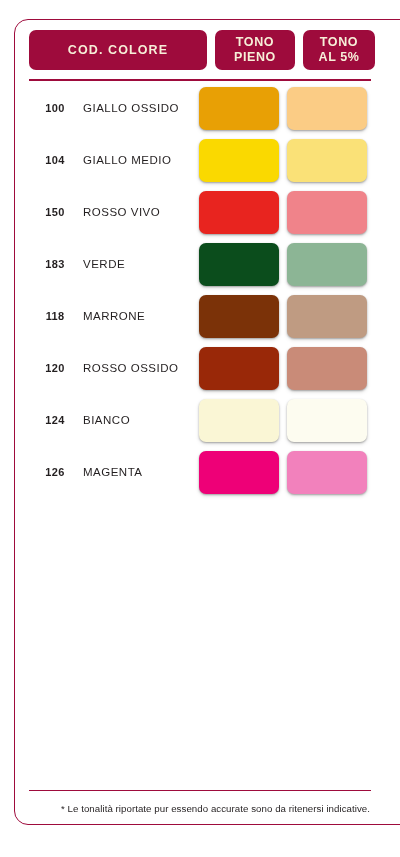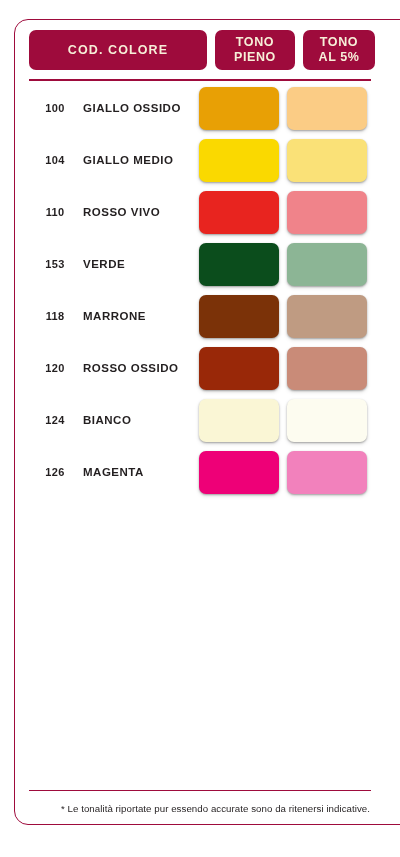--- a/index.html
+++ b/index.html
@@ -100,21 +100,21 @@
     text-align: center;
     font-size: 11px;
     font-weight: bold;
     color: #231F20;
     letter-spacing: 0.3px;
   }
   .row-name {
     position: absolute;
     left: 68px;
     font-size: 11.5px;
-    font-weight: bold;
+    font-weight: normal;
     color: #231F20;
     letter-spacing: 0.5px;
     white-space: nowrap;
   }
   .swatch {
     position: absolute;
     width: 80px;
     height: 43px;
     border-radius: 7px;
     box-shadow: 0 1px 2px rgba(0,0,0,0.30), 0 2px 4px rgba(0,0,0,0.12);
@@ -175,27 +175,27 @@
         <div class="swatch swatch-full" style="background: rgb(232, 160, 5);"></div>
         <div class="swatch swatch-five" style="background: rgb(251, 204, 133);"></div>
       </div>
       <div class="row">
         <div class="row-code">104</div>
         <div class="row-name">GIALLO MEDIO</div>
         <div class="swatch swatch-full" style="background: rgb(250, 217, 0);"></div>
         <div class="swatch swatch-five" style="background: rgb(250, 225, 119);"></div>
       </div>
       <div class="row">
-        <div class="row-code">110</div>
+        <div class="row-code">150</div>
         <div class="row-name">ROSSO VIVO</div>
         <div class="swatch swatch-full" style="background: rgb(232, 36, 31);"></div>
         <div class="swatch swatch-five" style="background: rgb(240, 131, 138);"></div>
       </div>
       <div class="row">
-        <div class="row-code">153</div>
+        <div class="row-code">183</div>
         <div class="row-name">VERDE</div>
         <div class="swatch swatch-full" style="background: rgb(11, 77, 28);"></div>
         <div class="swatch swatch-five" style="background: rgb(140, 181, 149);"></div>
       </div>
       <div class="row">
         <div class="row-code">118</div>
         <div class="row-name">MARRONE</div>
         <div class="swatch swatch-full" style="background: rgb(123, 50, 8);"></div>
         <div class="swatch swatch-five" style="background: rgb(191, 155, 130);"></div>
       </div>

